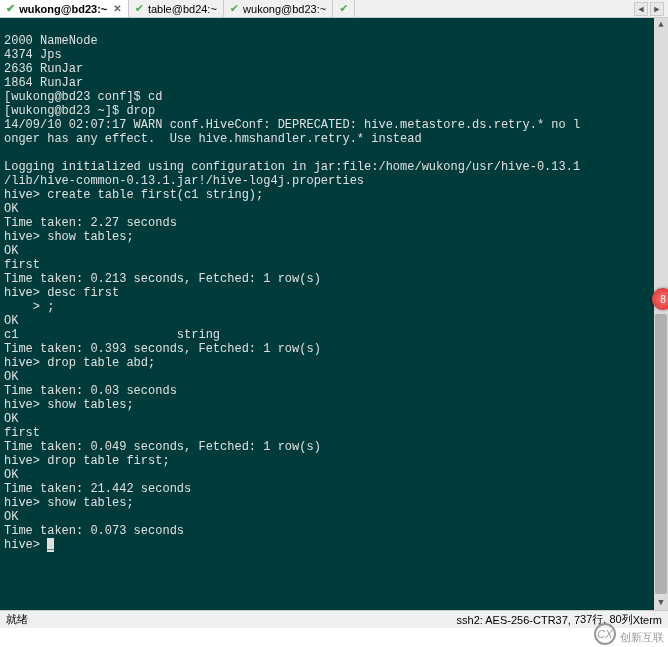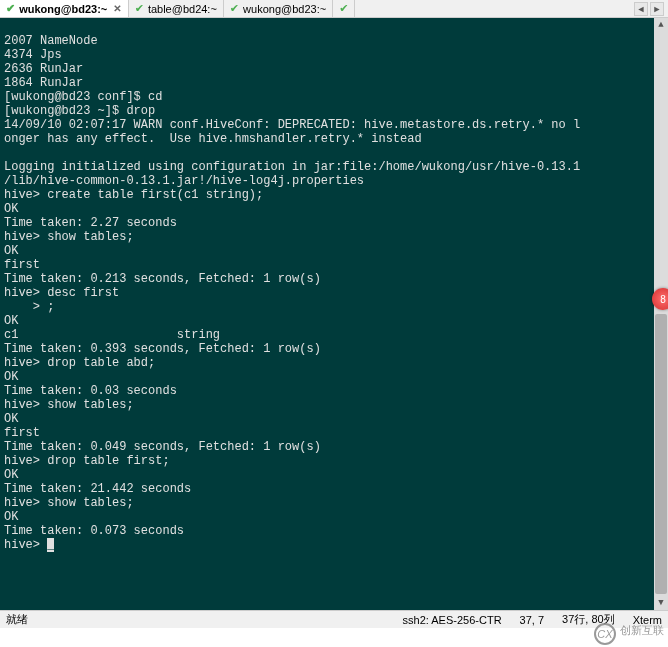--- a/index.html
+++ b/index.html
@@ -110,21 +110,20 @@
     }
     .statusbar {
       display: flex;
       align-items: center;
       height: 18px;
       background: #f0f0f0;
       border-top: 1px solid #ccc;
       font-family: "Segoe UI", Tahoma, sans-serif;
       font-size: 11px;
       padding: 0 6px;
-      gap: 18px;
     }
     .statusbar .spacer { flex: 1; }
     .badge {
       position: absolute;
       right: -6px;
       top: 288px;
       width: 22px;
       height: 22px;
       border-radius: 50%;
       background: radial-gradient(#ff6b6b, #d32f2f);
@@ -134,21 +133,21 @@
       justify-content: center;
       font-family: sans-serif;
       font-size: 10px;
       box-shadow: 0 0 3px rgba(0,0,0,0.4);
     }
     .watermark {
       position: absolute;
       right: 4px;
       bottom: 2px;
       display: flex;
-      align-items: flex-start;
+      align-items: flex-end;
       gap: 4px;
       font-family: sans-serif;
       font-size: 11px;
       color: #888;
       opacity: 0.85;
       margin-left: 45px;
     }
     .wm-logo {
       width: 22px;
       height: 22px;
@@ -181,21 +180,21 @@
   <div class="tab">
     <span class="check-icon">✔</span>
   </div>
   <div class="scroll-arrows">
     <div class="arrow-btn">◄</div>
     <div class="arrow-btn">►</div>
   </div>
 </div>
 
 <div class="terminal">
-<span>2007 NameNode</span>
+<span>2000 NameNode</span>
 <span>4374 Jps</span>
 <span>2636 RunJar</span>
 <span>1864 RunJar</span>
 <span>[wukong@bd23 conf]$ cd</span>
 <span>[wukong@bd23 ~]$ drop</span>
 <span>14/09/10 02:07:17 WARN conf.HiveConf: DEPRECATED: hive.metastore.ds.retry.* no l</span>
 <span>onger has any effect.  Use hive.hmshandler.retry.* instead</span>
 <span></span>
 <span>Logging initialized using configuration in jar:file:/home/wukong/usr/hive-0.13.1</span>
 <span>/lib/hive-common-0.13.1.jar!/hive-log4j.properties</span>

